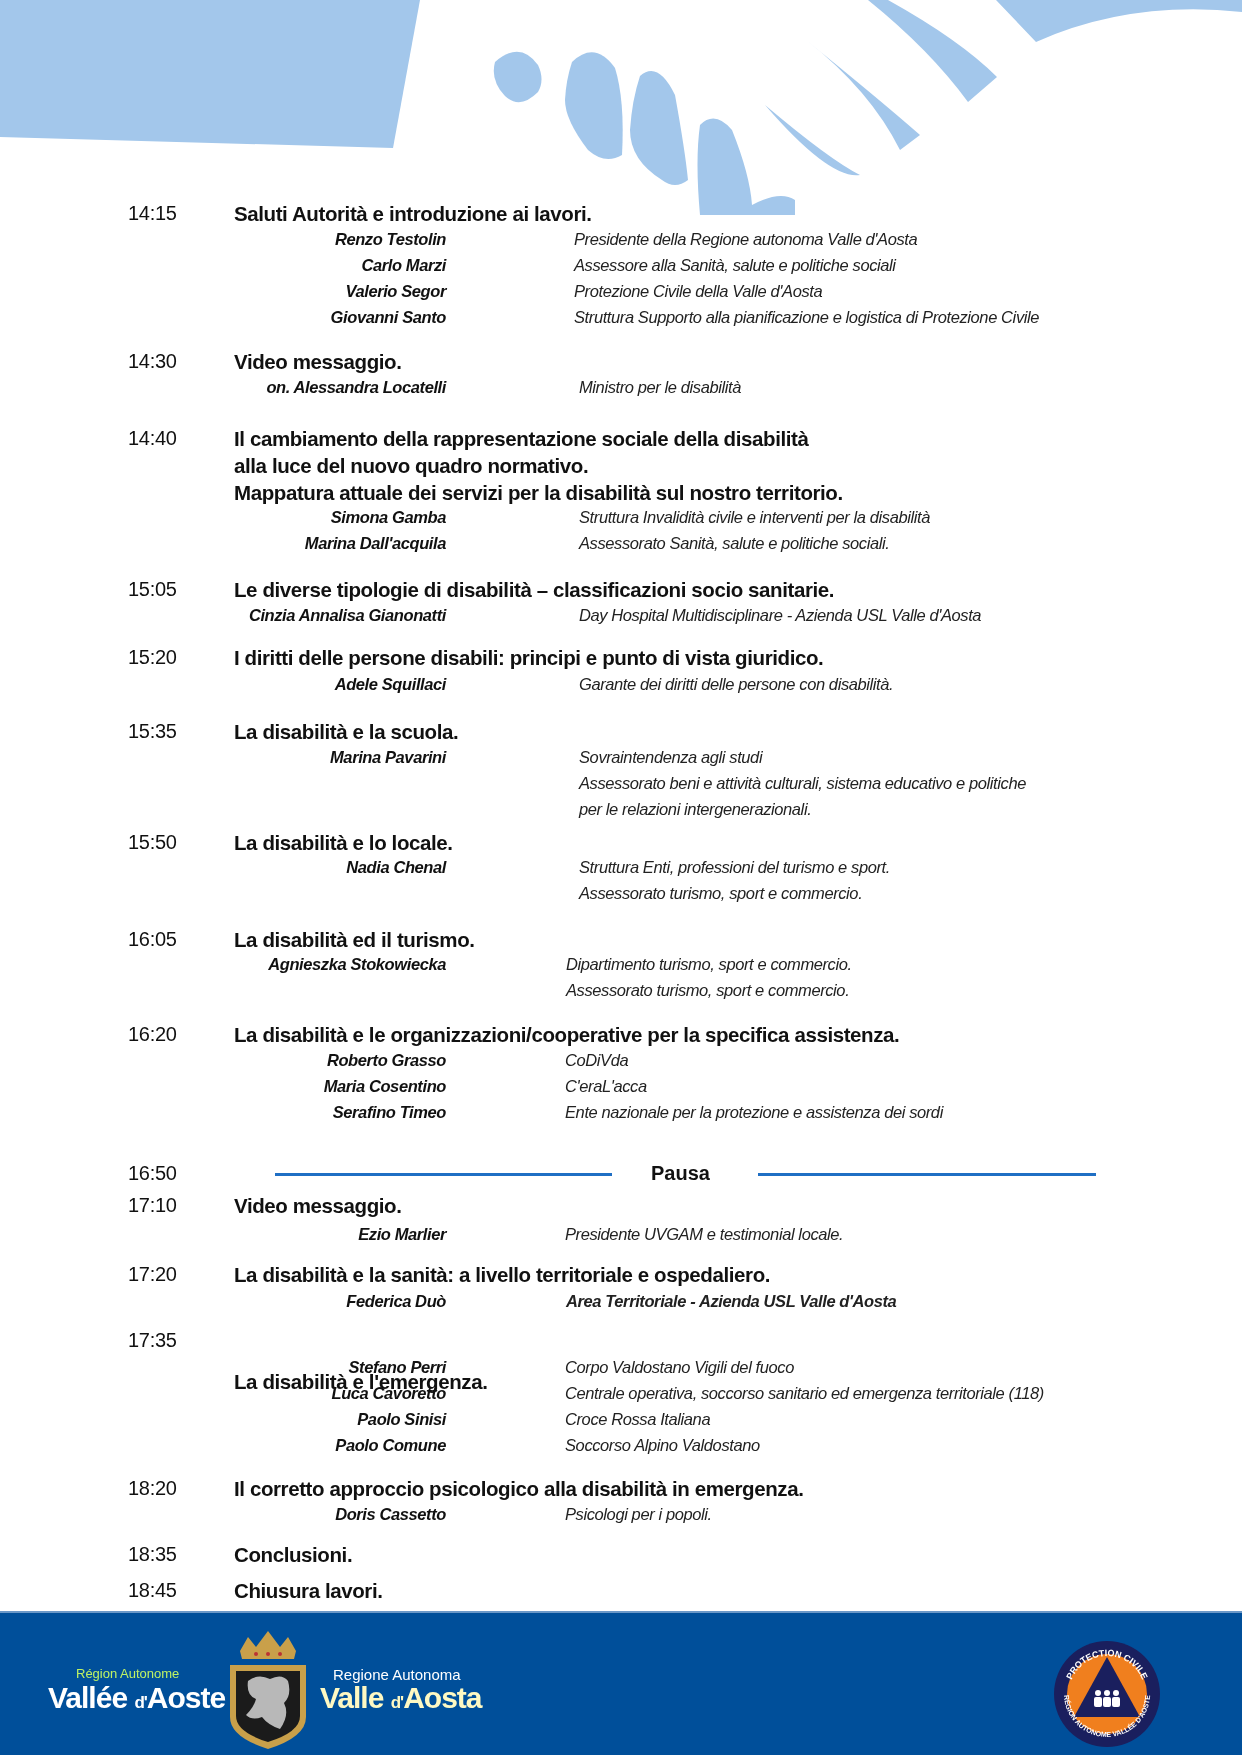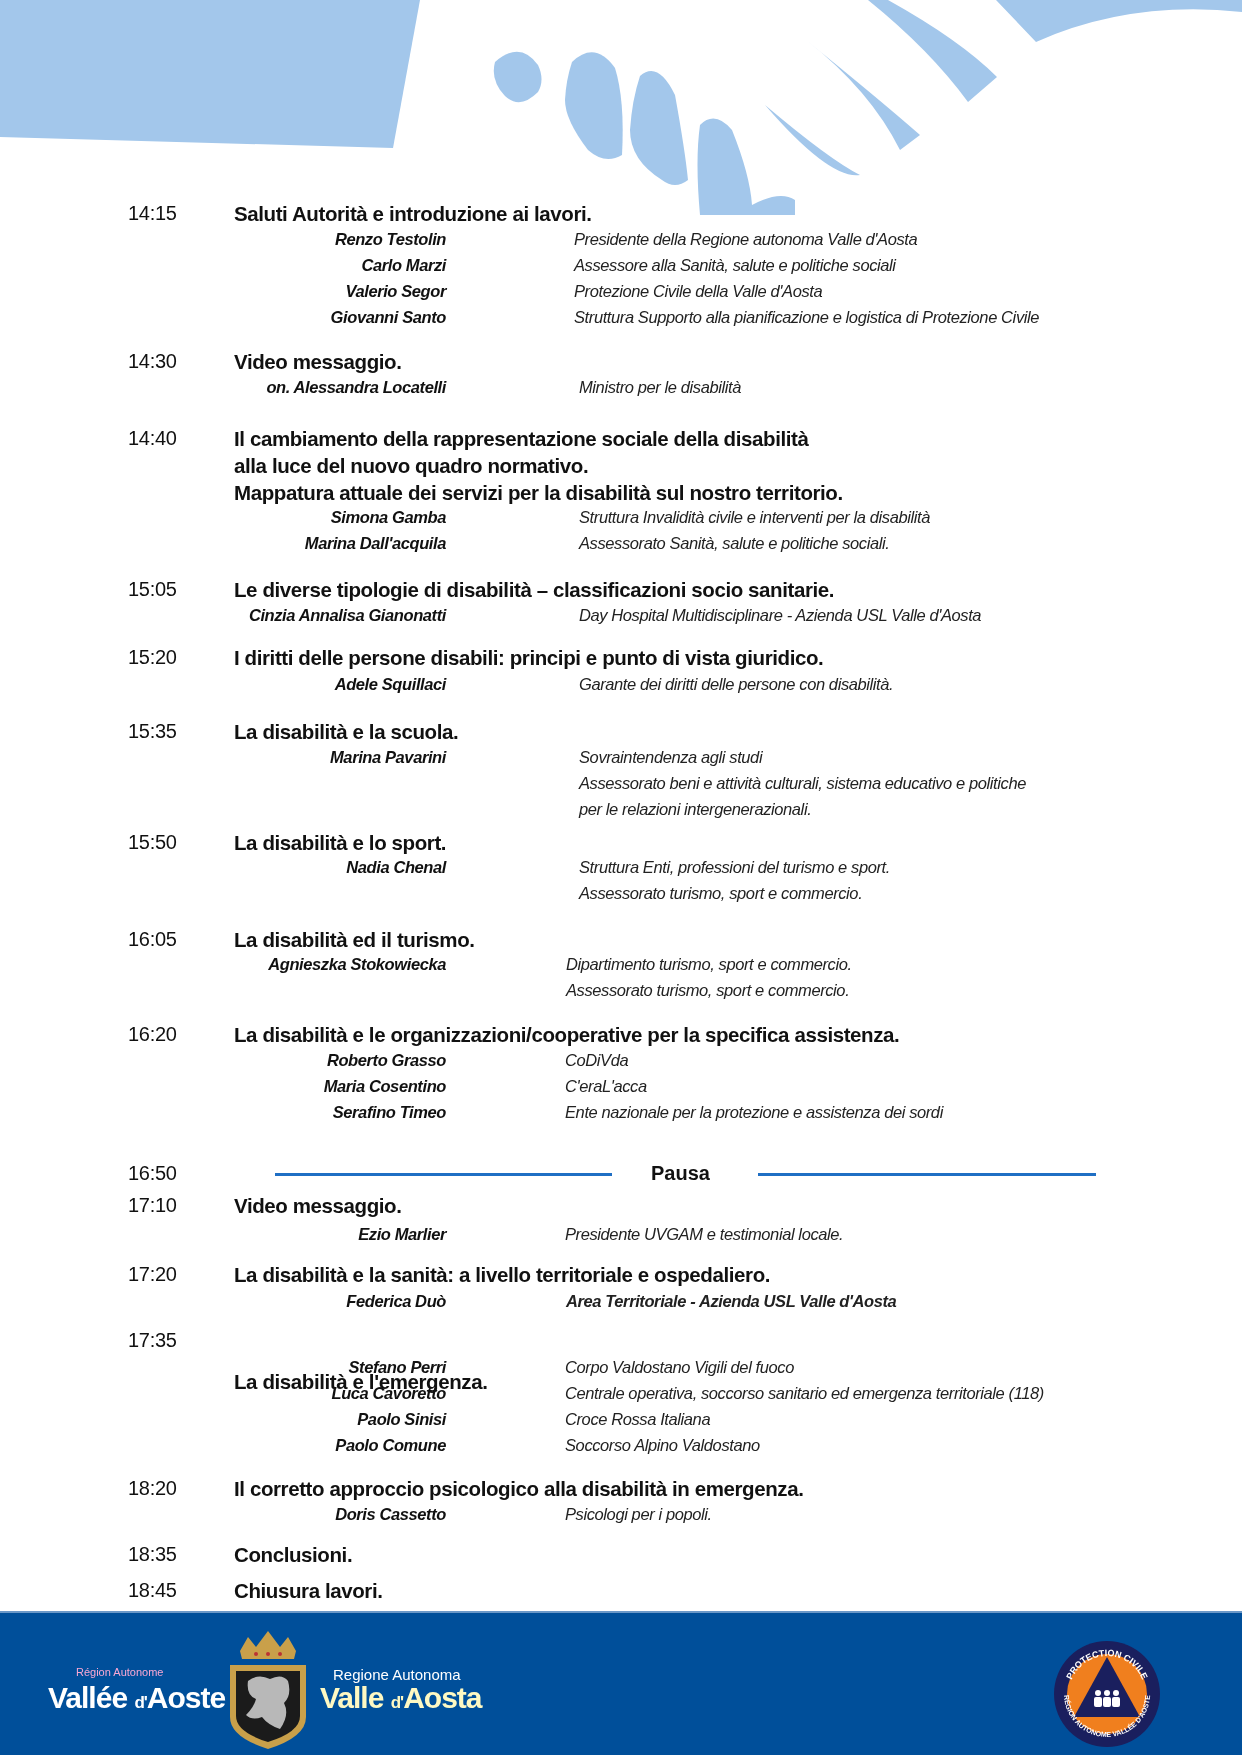--- a/index.html
+++ b/index.html
@@ -16,21 +16,21 @@
     .spk { position: absolute; left: 0; width: 1150px; height: 26px; }
     .spk .name { position: absolute; right: 704px; font-style: italic; font-weight: bold; font-size: 16.5px;
                  color: #111; text-align: right; white-space: nowrap; letter-spacing: -0.4px; }
     .spk .role { position: absolute; font-style: italic; font-size: 16.5px; color: #222; white-space: nowrap; letter-spacing: -0.4px; }
 
     .pausa-line { position: absolute; height: 3px; background: #1f6fc4; top: 1173px; }
     .pausa-label { position: absolute; left: 651px; top: 1162px; font-size: 20px; font-weight: bold; color: #111; }
 
     .footer { position: absolute; left: 0; top: 1611px; width: 1242px; height: 144px; background: #004f9a; }
     .footer .sep { position: absolute; left: 0; top: 0; width: 1242px; height: 2px; background: #6b98c8; }
-    .logo-fr-small { position: absolute; left: 76px; top: 55px; color: #f9a8d4; font-size: 11px; }
+    .logo-fr-small { position: absolute; left: 76px; top: 55px; color: #bef264; font-size: 13px; }
     .logo-fr-big { position: absolute; left: 48px; top: 70px; color: #fff; font-size: 30px; font-weight: bold; letter-spacing: -1px; }
     .logo-it-small { position: absolute; left: 333px; top: 55px; color: #fff; font-size: 15px; }
     .logo-it-big { position: absolute; left: 320px; top: 70px; color: #fef9c3; font-size: 30px; font-weight: bold; letter-spacing: -1px; }
     .logo-big-small { font-size: 17px; }
     .crest { position: absolute; left: 226px; top: 18px; width: 84px; height: 122px; }
     .pc-logo { position: absolute; left: 1052px; top: 28px; width: 110px; height: 110px; }
   </style>
 </head>
 <body>
 
@@ -123,21 +123,21 @@
     <div class="spk" style="top: 748px;">
       <div class="role" style="left: 579px;">Sovraintendenza agli studi</div>
     </div>
     <div class="spk" style="top: 774px;">
       <div class="role" style="left: 579px;">Assessorato beni e attività culturali, sistema educativo e politiche</div>
     </div>
     <div class="spk" style="top: 800px;">
       <div class="role" style="left: 579px;">per le relazioni intergenerazionali.</div>
     </div>
     <div class="time" style="top: 831px;">15:50</div>
-    <div class="title" style="top: 829px;">La disabilità e lo sport.</div>
+    <div class="title" style="top: 829px;">La disabilità e lo locale.</div>
     <div class="spk" style="top: 858px;">
       <div class="name">Nadia Chenal</div>
     </div>
     <div class="spk" style="top: 858px;">
       <div class="role" style="left: 579px;">Struttura Enti, professioni del turismo e sport.</div>
     </div>
     <div class="spk" style="top: 884px;">
       <div class="role" style="left: 579px;">Assessorato turismo, sport e commercio.</div>
     </div>
     <div class="time" style="top: 928px;">16:05</div>

